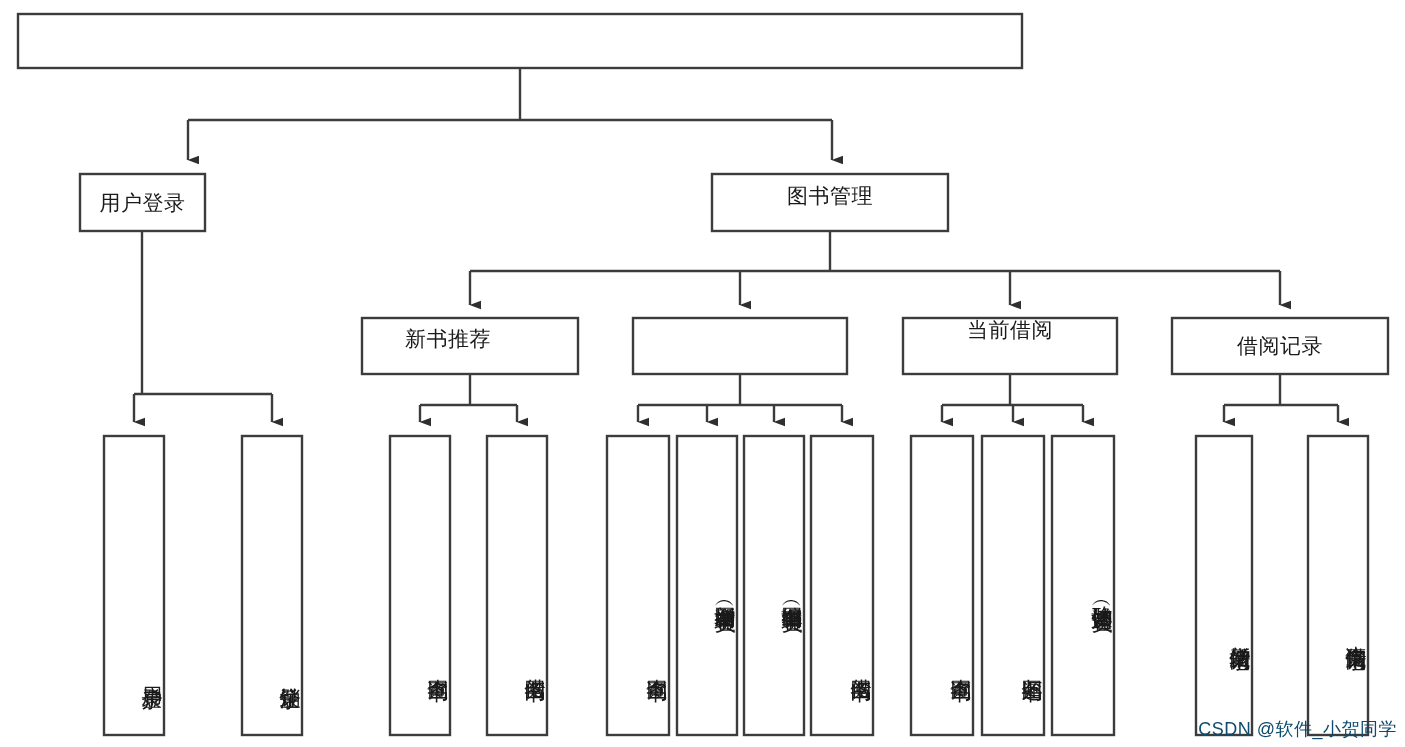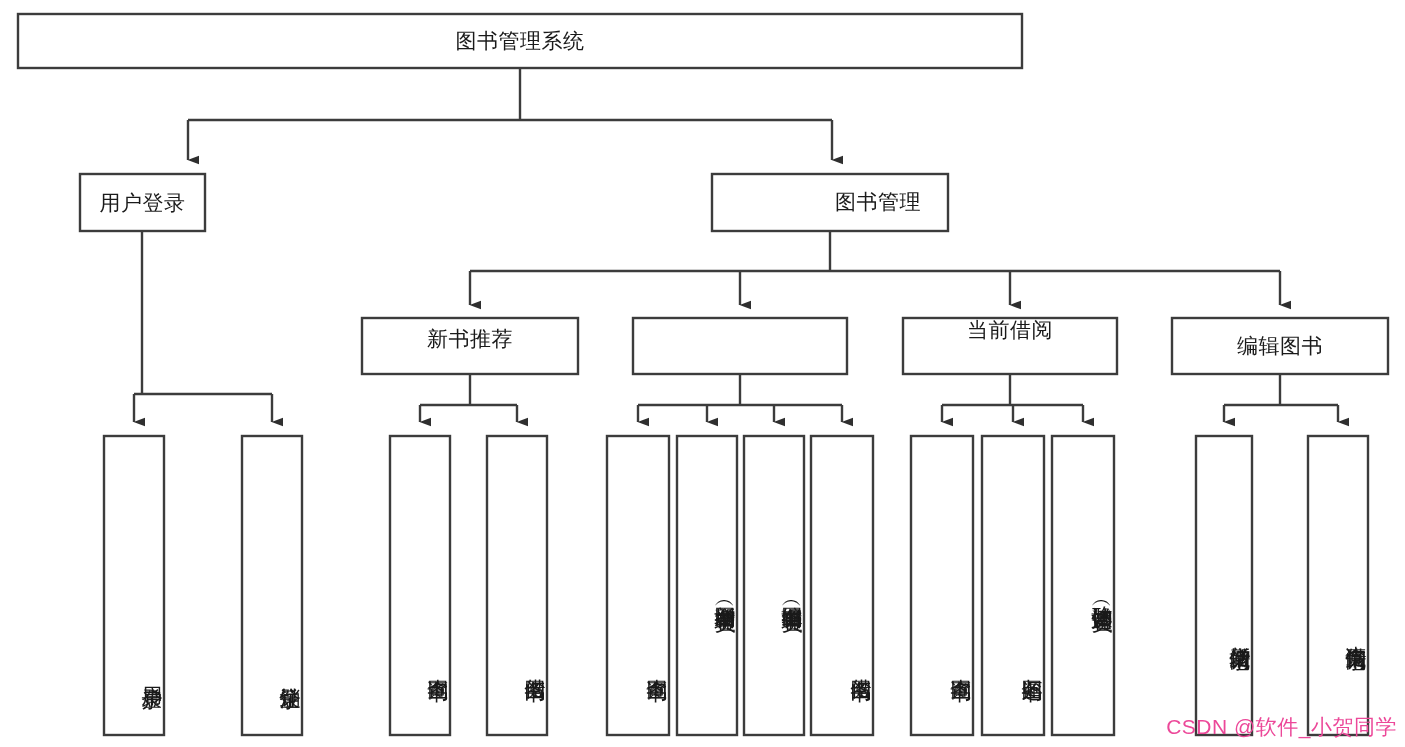--- a/index.html
+++ b/index.html
@@ -64,22 +64,22 @@
     letter-spacing: 1px;
     writing-mode: vertical-rl;
     text-orientation: upright;
     white-space: nowrap;
     pointer-events: none;
   }
   .watermark {
     position: absolute;
     right: 8px;
     bottom: 6px;
-    font-size: 21px;
-    color: #ec4899;
+    font-size: 18px;
+    color: #0c4a6e;
     letter-spacing: 0.5px;
     white-space: nowrap;
     pointer-events: none;
   }
 </style>
 </head>
 <body>
 
 <div id="diagram-root">
 
@@ -162,28 +162,27 @@
     <rect class="node-box" x="677" y="436" width="60" height="299"></rect>
     <rect class="node-box" x="744" y="436" width="60" height="299"></rect>
     <rect class="node-box" x="811" y="436" width="62" height="299"></rect>
     <rect class="node-box" x="911" y="436" width="62" height="299"></rect>
     <rect class="node-box" x="982" y="436" width="62" height="299"></rect>
     <rect class="node-box" x="1052" y="436" width="62" height="299"></rect>
     <rect class="node-box" x="1196" y="436" width="56" height="299"></rect>
     <rect class="node-box" x="1308" y="436" width="60" height="299"></rect>
   </svg>
 
-  <div class="node-label-h" style="left:18px; top:14px; width:1004px; height:54px;">图书管理系统</div>
 
   <div class="node-label-h" style="left:80px; top:174px; width:125px; height:57px;">用户登录</div>
-  <div class="node-label-h" style="left:712px; top:174px; width:236px; height:55px;padding-left:48px;">图书管理</div>
+  <div class="node-label-h" style="left:712px; top:168px; width:236px; height:55px;">图书管理</div>
 
-  <div class="node-label-h" style="left:362px; top:318px; width:216px; height:42px;border-radius:19px;">新书推荐</div>
+  <div class="node-label-h" style="left:340px; top:318px; width:216px; height:42px;border-radius:19px;">新书推荐</div>
   <div class="node-label-h" style="left:903px; top:302px; width:214px; height:56px;">当前借阅</div>
-  <div class="node-label-h" style="left:1172px; top:318px; width:216px; height:56px;">编辑图书</div>
+  <div class="node-label-h" style="left:1172px; top:318px; width:216px; height:56px;">借阅记录</div>
 
   <div class="node-label-v" style="left:104px; top:436px; width:60px; height:299px; padding-top:86px;">用户登录</div>
   <div class="node-label-v" style="left:242px; top:436px; width:60px; height:299px; padding-top:86px;">注销登录</div>
   <div class="node-label-v" style="left:390px; top:436px; width:60px; height:299px; padding-top:78px;">查询图书</div>
   <div class="node-label-v" style="left:487px; top:436px; width:60px; height:299px; padding-top:78px;">借阅图书</div>
   <div class="node-label-v" style="left:607px; top:436px; width:62px; height:299px; padding-top:78px;">查询图书</div>
   <div class="node-label-v" style="left:677px; top:436px; width:60px; height:299px; padding-top:8px;">新增图书（管理员）</div>
   <div class="node-label-v" style="left:744px; top:436px; width:60px; height:299px; padding-top:8px;">编辑图书（管理员）</div>
   <div class="node-label-v" style="left:811px; top:436px; width:62px; height:299px; padding-top:78px;">借阅图书</div>
   <div class="node-label-v" style="left:911px; top:436px; width:62px; height:299px; padding-top:78px;">查询图书</div>

